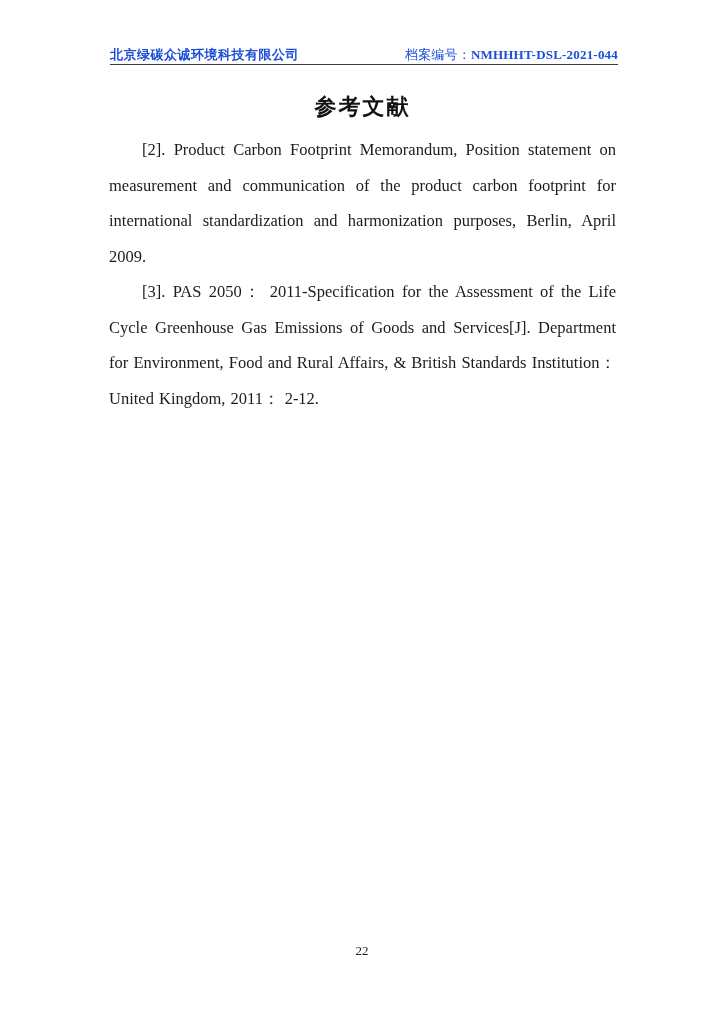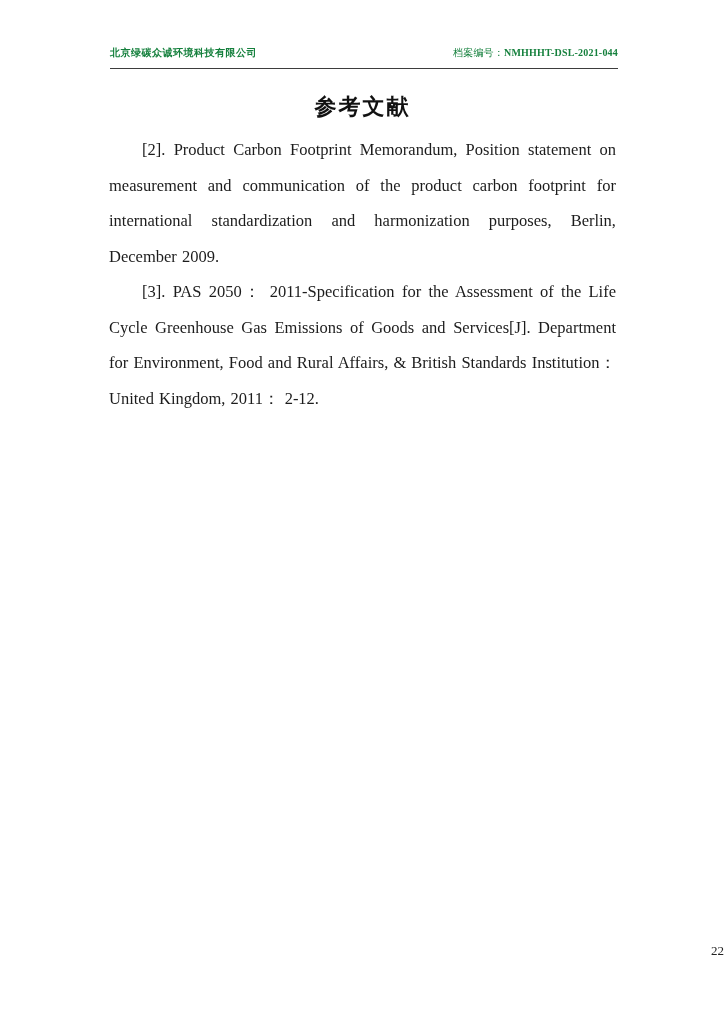--- a/index.html
+++ b/index.html
@@ -18,24 +18,24 @@
     background: #ffffff;
   }
   .page-header {
     position: absolute;
     top: 46px;
     left: 110px;
     right: 106px;
     display: flex;
     justify-content: space-between;
     align-items: baseline;
-    padding-bottom: 8px;
+    padding-bottom: 0;
     border-bottom: 1.5px solid #3d3d3d;
-    font-size: 10px;
-    color: #15803d;
+    font-size: 13px;
+    color: #1d4ed8;
   }
   .company-name {
     font-weight: bold;
     letter-spacing: 0.5px;
   }
   .doc-number-group {
     font-weight: bold;
     letter-spacing: 0.2px;
   }
   .doc-number-group .doc-label {
@@ -62,42 +62,42 @@
     text-align: justify;
     text-indent: 2em;
     color: #1c1c1c;
     word-spacing: 1px;
   }
   .page-footer {
     position: absolute;
     left: 0;
     right: 0;
     top: 941px;
-    text-align: right;
+    text-align: center;
   }
   .page-number {
     font-size: 13px;
     color: #222;
   }
 </style>
 </head>
 <body>
 
 <div class="page">
 
   <header class="page-header">
     <span class="company-name">北京绿碳众诚环境科技有限公司</span>
     <span class="doc-number-group">
       <span class="doc-label">档案编号：</span><span>NMHHHT-DSL-2021-044</span>
     </span>
   </header>
 
   <main class="content">
     <h1 class="page-title">参考文献</h1>
-    <p class="reference-entry">[2]. Product Carbon Footprint Memorandum, Position statement on measurement and communication of the product carbon footprint for international standardization and harmonization purposes, Berlin, December 2009.</p>
+    <p class="reference-entry">[2]. Product Carbon Footprint Memorandum, Position statement on measurement and communication of the product carbon footprint for international standardization and harmonization purposes, Berlin, April 2009.</p>
     <p class="reference-entry">[3]. PAS 2050： 2011-Specification for the Assessment of the Life Cycle Greenhouse Gas Emissions of Goods and Services[J]. Department for Environment, Food and Rural Affairs, &amp; British Standards Institution： United Kingdom, 2011： 2-12.</p>
   </main>
 
   <footer class="page-footer">
     <span class="page-number">22</span>
   </footer>
 
 </div>
 
 </body></html>

